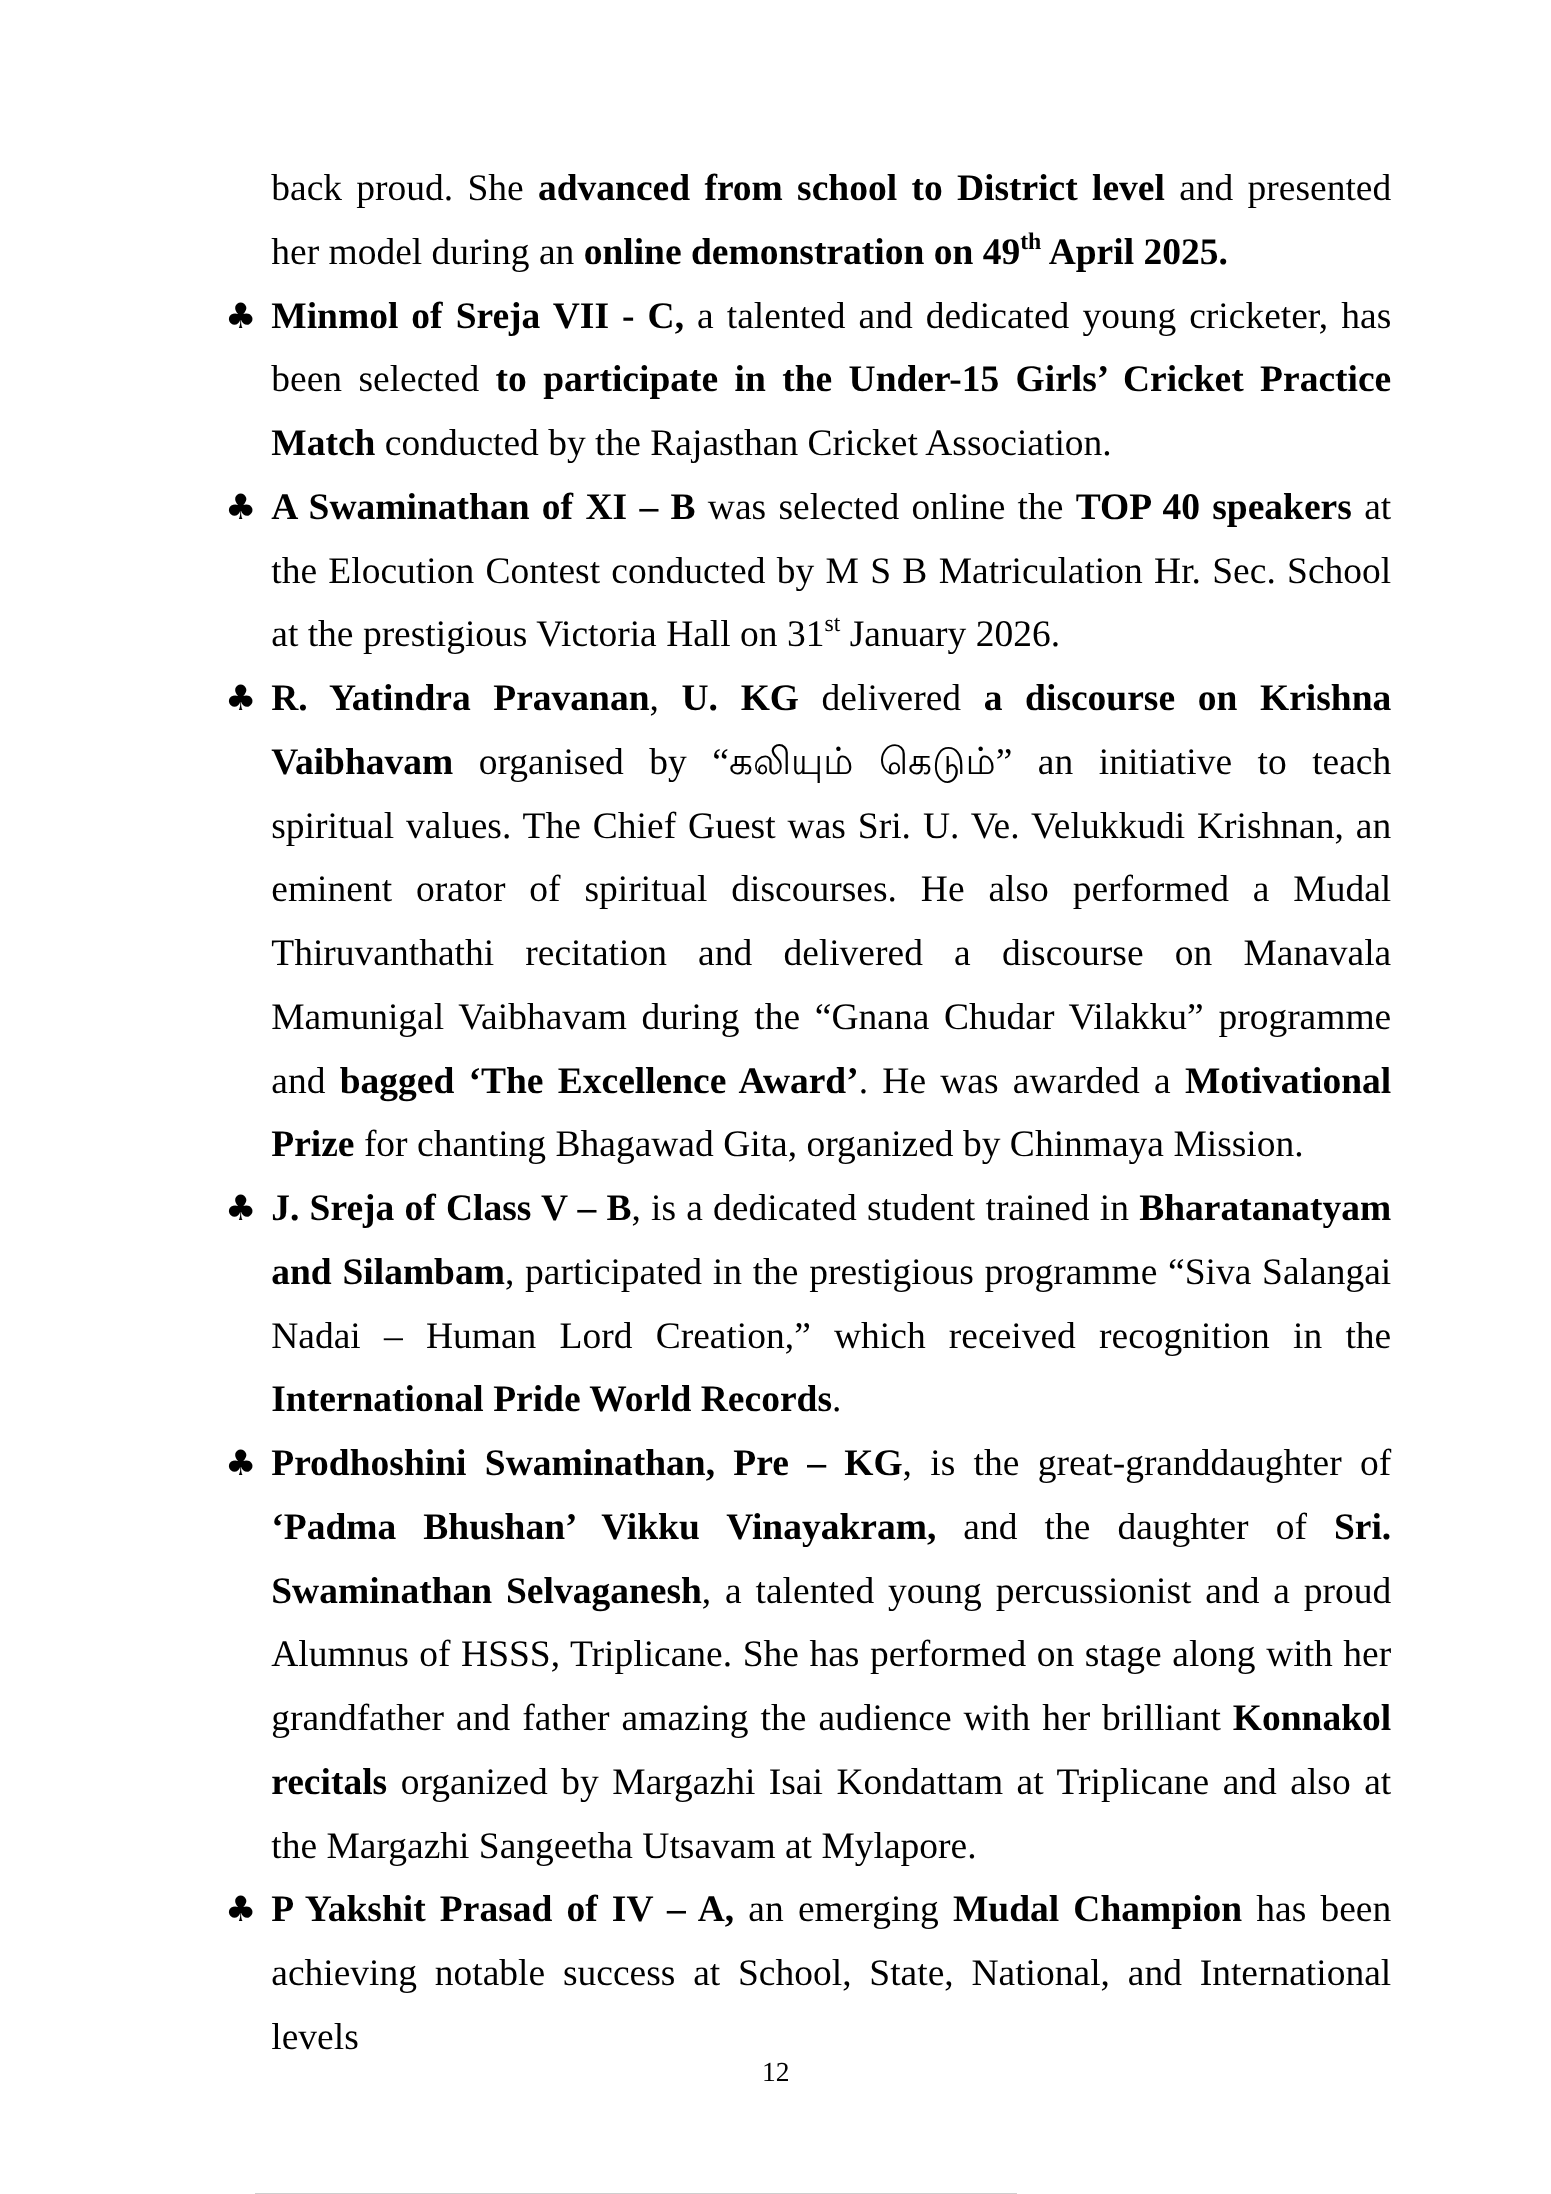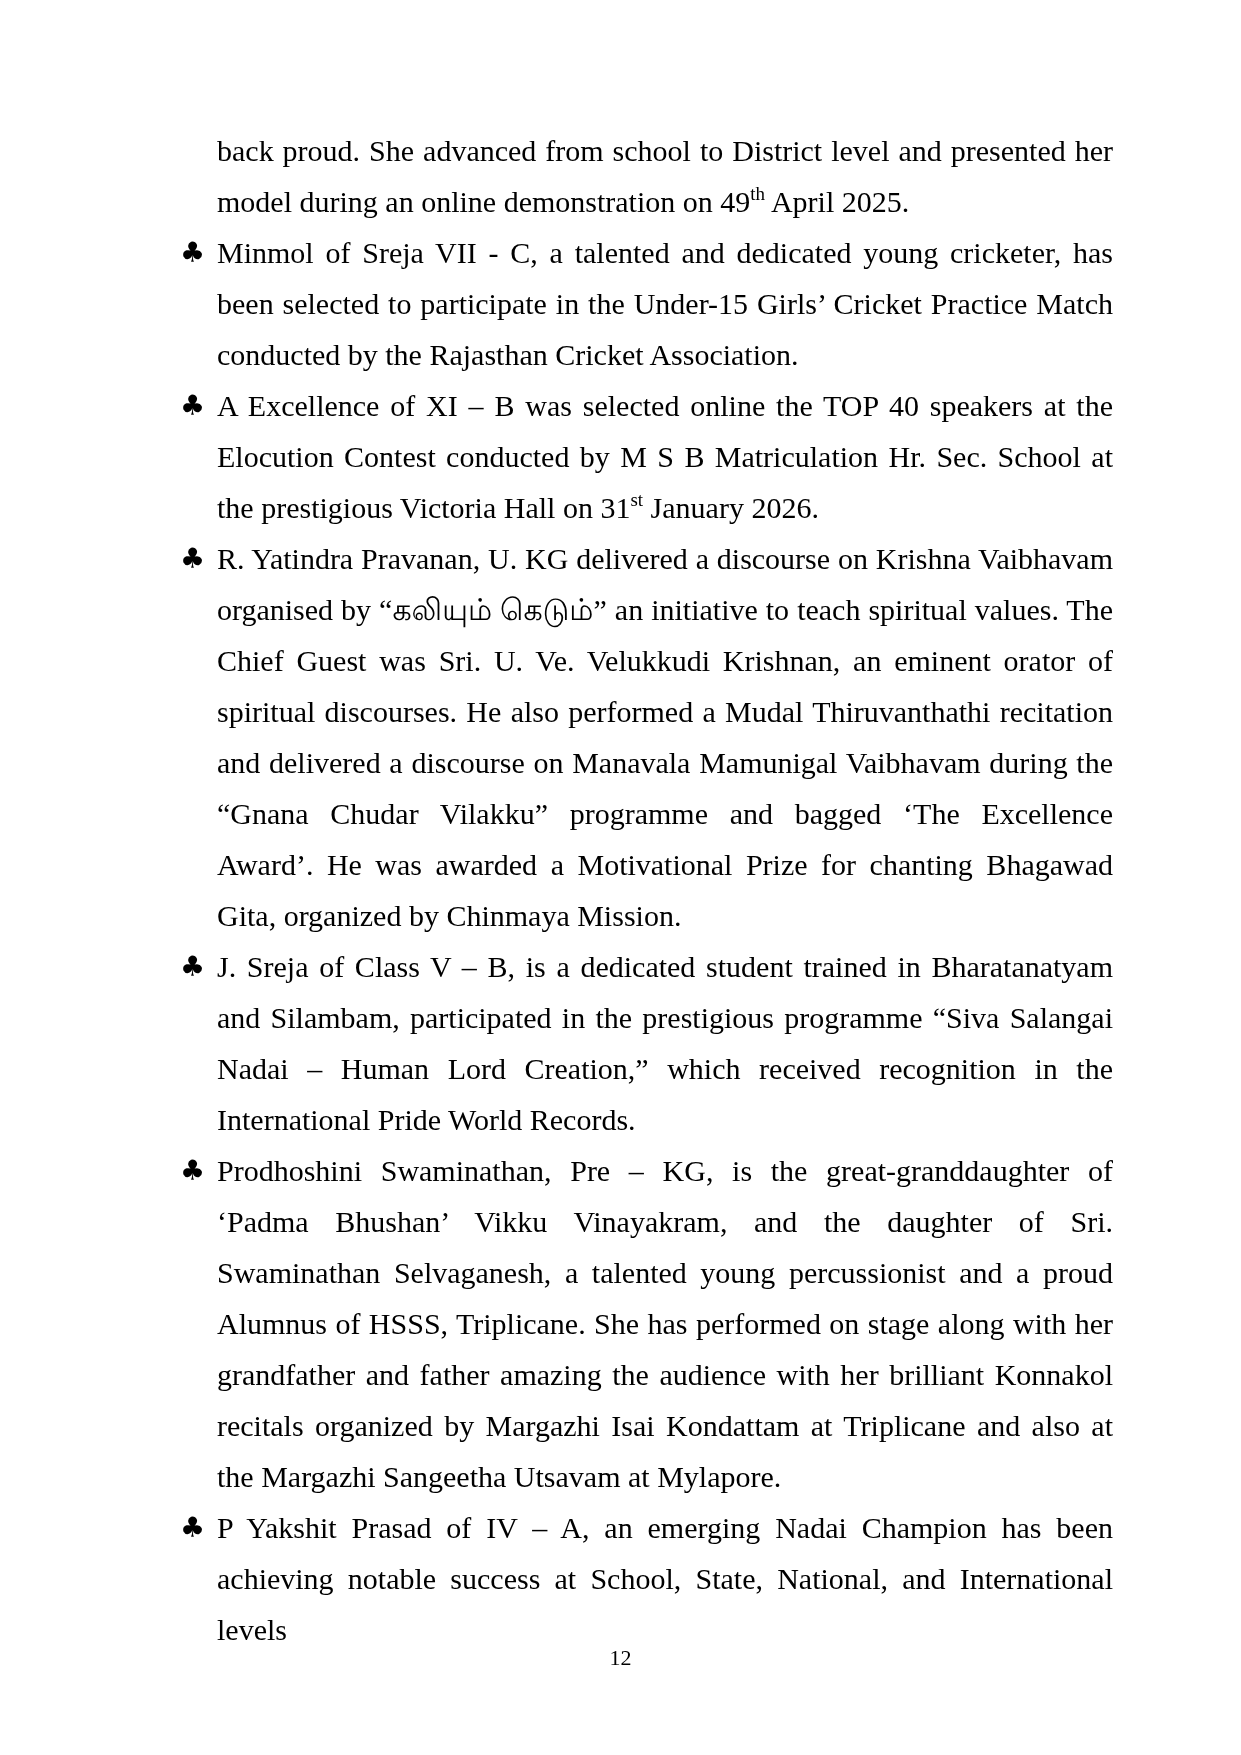--- a/index.html
+++ b/index.html
@@ -19,21 +19,21 @@
     top: 125px;
     width: 896px;
   }
   .para {
     position: relative;
     font-size: 30px;
     line-height: 51px;
     text-align: justify;
     margin: 0;
   }
-  .para .b { font-weight: normal; }
+  .para .b { font-weight: bold; }
   .club {
     position: absolute;
     left: -37px;
     top: 0;
     font-family: "DejaVu Serif", "DejaVu Sans", serif;
     font-size: 28px;
     font-weight: bold;
   }
   sup {
     font-size: 19px;
@@ -52,20 +52,20 @@
     line-height: 34px;
   }
 </style>
 </head>
 <body>
 
 <div class="page">
   <div class="content" id="paragraphs">
       <div class="para"><span>back proud. She </span><span class="b">advanced from school to District level</span><span> and presented her model during an </span><span class="b">online demonstration on 49</span><sup class="b">th</sup><span class="b"> April 2025.</span></div>
       <div class="para bullet"><span class="club">♣</span><span class="b">Minmol of Sreja VII - C,</span><span> a talented and dedicated young cricketer, has been selected </span><span class="b">to participate in the Under-15 Girls’ Cricket Practice Match</span><span> conducted by the Rajasthan Cricket Association.</span></div>
-      <div class="para bullet"><span class="club">♣</span><span class="b">A Excellence of XI – B</span><span> was selected online the </span><span class="b">TOP 40 speakers</span><span> at the Elocution Contest conducted by M S B Matriculation Hr. Sec. School at the prestigious Victoria Hall on 31</span><sup>st</sup><span> January 2026.</span></div>
+      <div class="para bullet"><span class="club">♣</span><span class="b">A Swaminathan of XI – B</span><span> was selected online the </span><span class="b">TOP 40 speakers</span><span> at the Elocution Contest conducted by M S B Matriculation Hr. Sec. School at the prestigious Victoria Hall on 31</span><sup>st</sup><span> January 2026.</span></div>
       <div class="para bullet"><span class="club">♣</span><span class="b">R. Yatindra Pravanan</span><span>, </span><span class="b">U. KG</span><span> delivered </span><span class="b">a discourse on Krishna Vaibhavam</span><span> organised by “கலியும் கெடும்” an initiative to teach spiritual values. The Chief Guest was Sri. U. Ve.  Velukkudi Krishnan, an eminent orator of spiritual discourses. He also performed a Mudal Thiruvanthathi recitation and delivered a discourse on Manavala Mamunigal Vaibhavam during the “Gnana Chudar Vilakku” programme and </span><span class="b">bagged ‘The Excellence Award’</span><span>. He was awarded a </span><span class="b">Motivational Prize</span><span> for chanting Bhagawad Gita, organized by Chinmaya Mission.</span></div>
       <div class="para bullet"><span class="club">♣</span><span class="b">J. Sreja of Class V – B</span><span>, is a dedicated student trained in </span><span class="b">Bharatanatyam and Silambam</span><span>, participated in the prestigious programme “Siva Salangai Nadai – Human Lord Creation,” which received recognition in the </span><span class="b">International Pride World Records</span><span>.</span></div>
       <div class="para bullet"><span class="club">♣</span><span class="b">Prodhoshini Swaminathan, Pre – KG</span><span>, is the great-granddaughter of </span><span class="b">‘Padma Bhushan’ Vikku Vinayakram,</span><span> and the daughter of </span><span class="b">Sri. Swaminathan Selvaganesh</span><span>, a talented young percussionist and a proud Alumnus of HSSS, Triplicane. She has performed on stage along with her grandfather and father amazing the audience with her brilliant </span><span class="b">Konnakol recitals</span><span> organized by Margazhi Isai Kondattam at Triplicane and also at the Margazhi Sangeetha Utsavam at Mylapore.</span></div>
-      <div class="para bullet"><span class="club">♣</span><span class="b">P Yakshit Prasad of IV – A,</span><span> an emerging </span><span class="b">Nadai Champion</span><span> has been achieving notable success at School, State, National, and International levels</span></div>
+      <div class="para bullet"><span class="club">♣</span><span class="b">P Yakshit Prasad of IV – A,</span><span> an emerging </span><span class="b">Mudal Champion</span><span> has been achieving notable success at School, State, National, and International levels</span></div>
     </div>
   <div class="footer">12</div>
 </div>
 
 </body></html>

